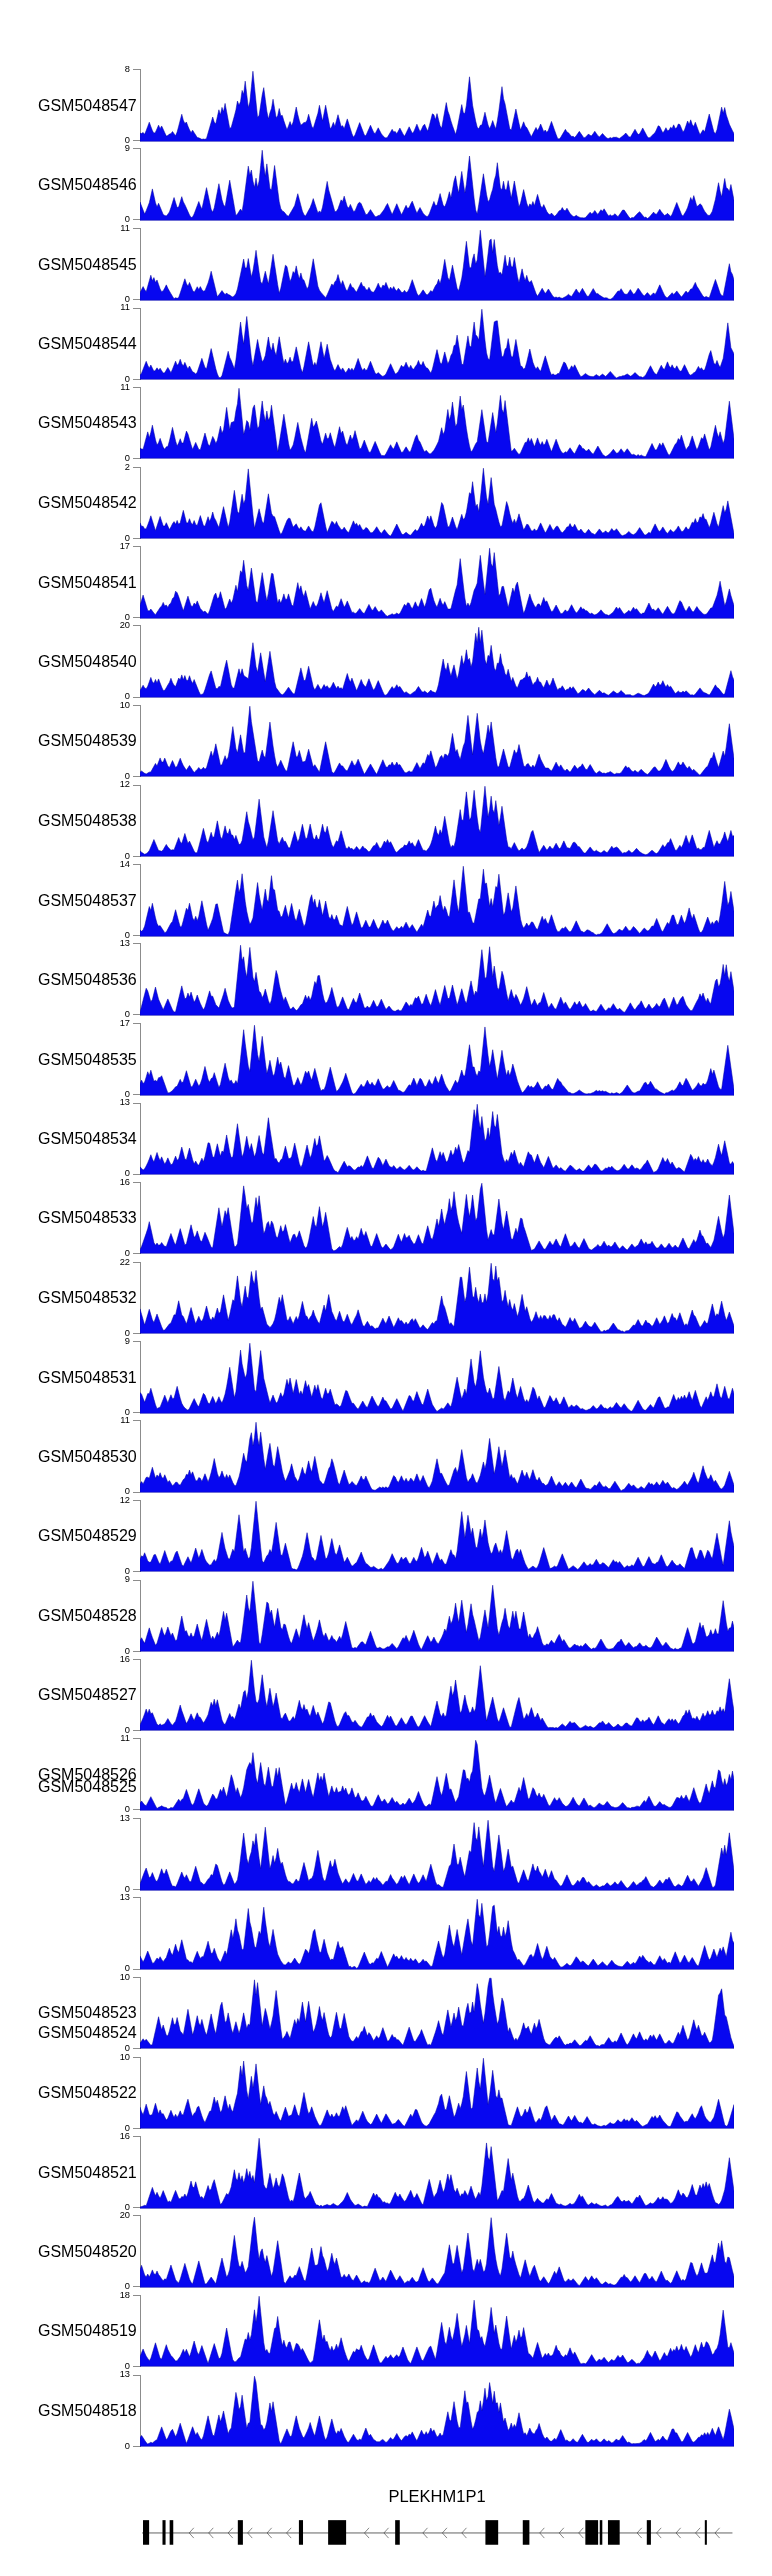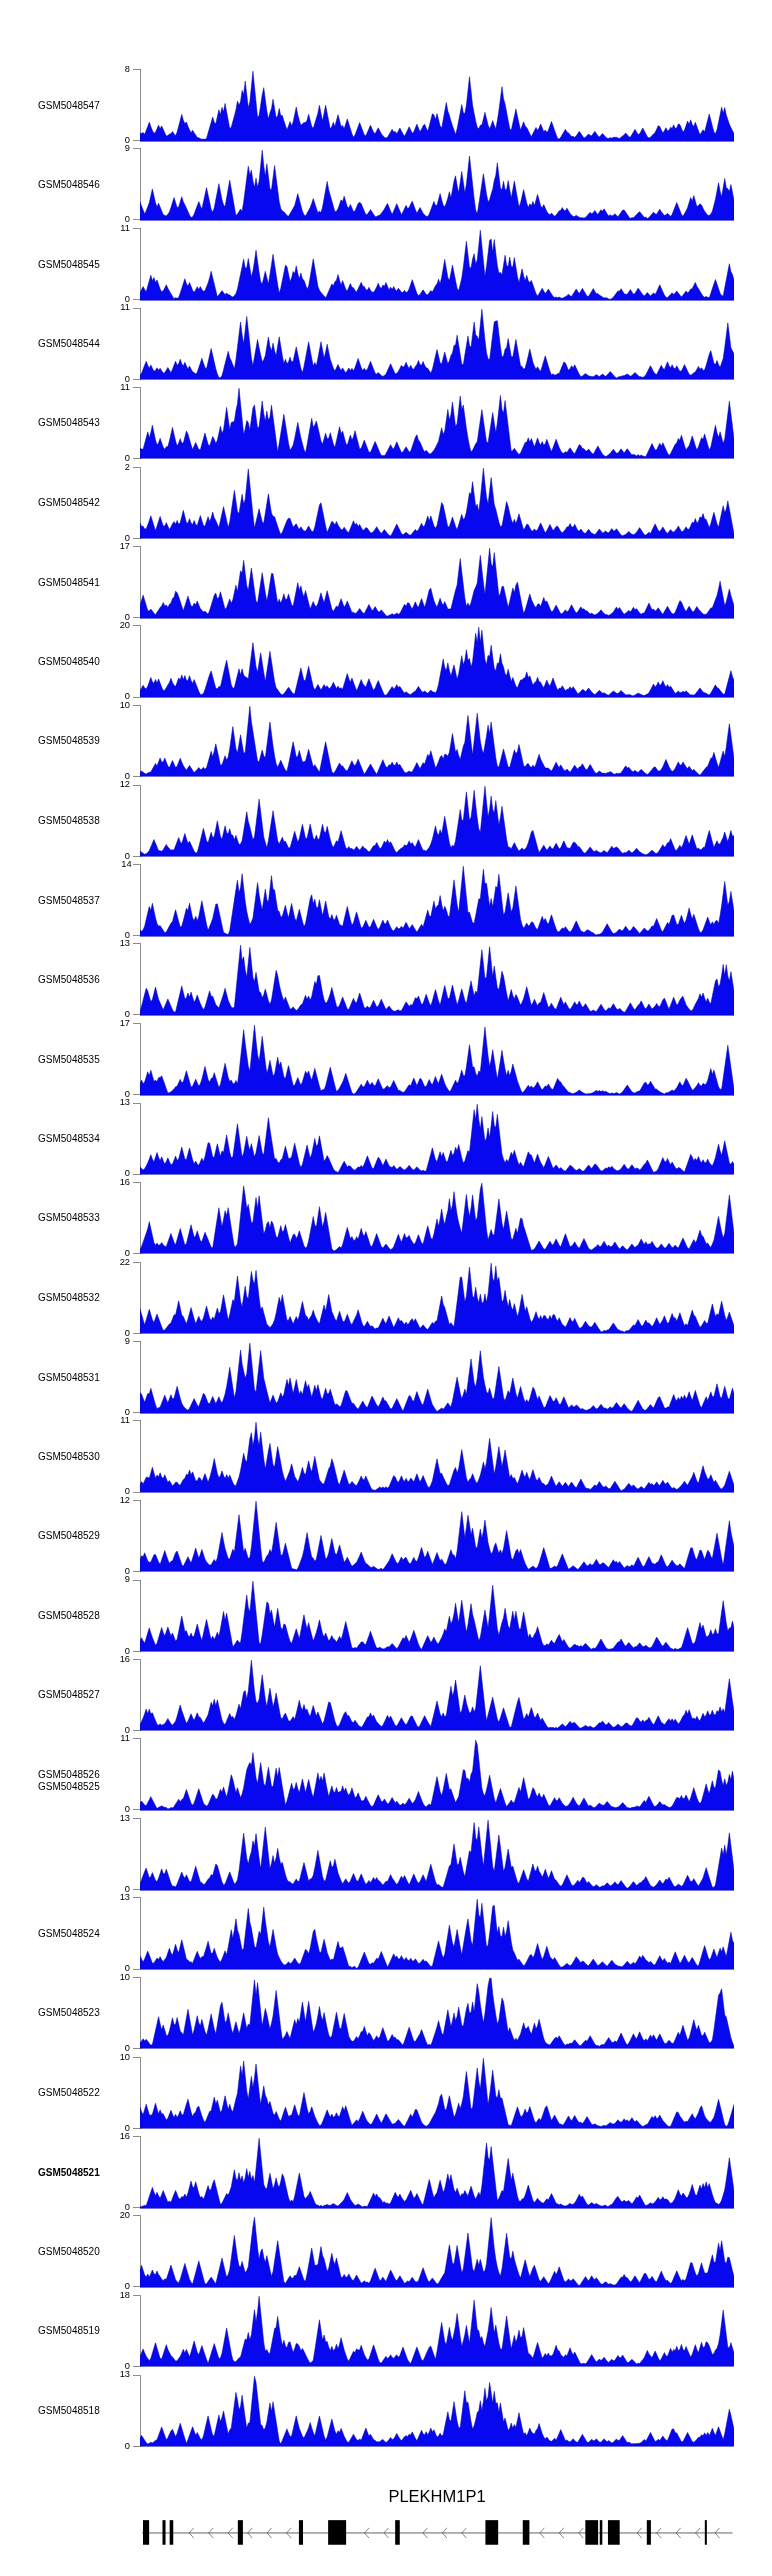--- a/index.html
+++ b/index.html
@@ -1,20 +1,20 @@
 <!DOCTYPE html>
 <html style="font-size:8.2px"><head>
 <meta charset="utf-8">
 <style>
   html,body{margin:0;padding:0;background:#ffffff;}
   #page{position:relative;width:773px;height:2782px;background:#ffffff;overflow:hidden;
         font-family:"Liberation Sans","DejaVu Sans",sans-serif;color:#000;}
   .abs{position:absolute;}
   .track-label{position:absolute;left:38px;width:98px;display:flex;align-items:center;
-               font-size:10px;color:#000;white-space:nowrap;}
+               font-size:16px;color:#000;white-space:nowrap;}
   .ylab{position:absolute;width:31px;text-align:right;font-size:9.3px;line-height:11.3px;height:11.3px;color:#000;}
   .tickline{position:absolute;background:#8c8c8c;}
   .sigsvg{position:absolute;}
   #gene-title{position:absolute;left:334px;width:206px;text-align:center;top:2487px;
               font-size:16.5px;color:#000;}
 </style>
 </head>
 <body>
 
 <div id="page">
@@ -103,21 +103,21 @@
       <div class="track-label" style="top: 785px; height: 71px;">GSM5048538</div>
       <div class="ylab" style="left: 99px; top: 779px;">12</div>
       <div class="ylab" style="left: 99px; top: 851px;">0</div>
       <div class="tickline" style="left: 133px; top: 785px; width: 7.2px; height: 0.8px; background: rgb(140, 140, 140);"></div>
       <div class="tickline" style="left: 133px; top: 856px; width: 7.2px; height: 0.8px; background: rgb(140, 140, 140);"></div>
       <div class="tickline" style="left: 140px; top: 785px; width: 0.8px; height: 72px; background: rgb(140, 140, 140);"></div>
       <svg class="sigsvg" width="594" height="72" style="left: 140px; top: 785px;" viewBox="0 0 1152 139">
         <path d="M0,138L0,127.6L3,129.9L6,132.2L9,134.0L12,132.8L15,130.8L18,126.9L21,119.7L24,112.5L27,105.4L30,112.5L33,119.7L36,126.9L39,127.4L42,128.4L45,125.1L48,120.0L51,114.9L54,120.0L57,122.9L60,126.2L63,125.2L66,125.6L69,117.6L72,109.5L75,101.5L78,109.5L81,113.2L84,103.4L87,93.7L90,103.4L93,113.2L96,108.5L99,115.0L102,121.5L105,128.0L108,131.6L111,130.6L114,119.6L117,107.7L120,95.7L123,83.8L126,95.7L129,107.7L132,111.9L135,101.7L138,91.4L141,101.7L144,99.5L147,84.4L150,69.2L153,84.4L156,99.5L159,105.0L162,92.0L165,79.0L168,92.0L171,94.5L174,84.6L177,96.3L180,97.2L183,106.1L186,97.4L189,106.3L192,115.3L195,114.2L198,107.5L201,89.6L204,70.5L207,51.5L210,70.5L213,80.7L216,93.3L219,105.9L222,100.3L225,75.9L228,51.5L231,27.1L234,51.5L237,75.9L240,100.3L243,111.0L246,121.6L249,107.9L252,88.4L255,69.0L258,49.5L261,69.0L264,88.4L267,107.9L270,113.9L273,107.1L276,101.0L279,109.1L282,108.7L285,115.1L288,121.6L291,121.5L294,110.8L297,100.1L300,89.5L303,100.1L306,110.8L309,103.2L312,89.5L315,75.9L318,89.5L321,103.2L324,103.0L327,89.3L330,75.5L333,89.3L336,103.0L339,105.6L342,96.5L345,105.6L348,103.2L351,89.5L354,75.8L357,89.5L360,92.6L363,79.8L366,92.6L369,105.4L372,115.5L375,121.0L378,114.4L381,107.7L384,110.3L387,99.4L390,88.5L393,99.4L396,110.3L399,121.2L402,123.2L405,119.1L408,123.2L411,122.5L414,125.9L417,123.1L420,118.9L423,122.6L426,126.0L429,122.3L432,117.9L435,122.3L438,123.4L441,126.6L444,129.8L447,126.6L450,122.1L453,117.7L456,116.9L459,111.0L462,116.9L465,122.9L468,121.4L471,114.9L474,108.3L477,112.7L480,105.5L483,112.7L486,109.5L489,115.7L492,122.0L495,128.3L498,130.4L501,127.4L504,124.5L507,122.1L510,120.7L513,115.8L516,117.7L519,114.7L522,108.1L525,114.7L528,111.4L531,117.2L534,119.8L537,112.7L540,105.6L543,112.7L546,119.8L549,126.2L552,126.3L555,128.2L558,124.4L561,120.5L564,114.2L567,104.8L570,92.2L573,79.3L576,92.2L579,97.7L582,86.4L585,94.6L588,77.5L591,60.4L594,77.5L597,94.6L600,111.6L603,121.3L606,116.5L609,118.8L612,107.2L615,87.3L618,67.4L621,47.4L624,67.4L627,68.0L630,40.5L633,13.0L636,40.5L639,68.0L642,62.3L645,38.2L648,10.0L651,38.2L654,63.6L657,84.6L660,91.8L663,61.9L666,32.0L669,2.1L672,32.0L675,61.9L678,47.0L681,21.3L684,47.0L687,53.8L690,30.0L693,53.8L696,77.5L699,62.3L702,40.9L705,62.3L708,83.6L711,105.0L714,120.1L717,120.2L720,123.1L723,117.3L726,111.4L729,117.3L732,123.1L735,127.6L738,124.7L741,121.8L744,125.3L747,123.7L750,119.6L753,111.6L756,101.3L759,90.9L762,87.7L765,98.8L768,109.8L771,120.9L774,130.7L777,126.0L780,121.3L783,116.6L786,121.3L789,126.0L792,122.5L795,118.2L798,122.5L801,123.8L804,118.2L807,112.6L810,118.2L813,123.4L816,121.2L819,114.6L822,108.0L825,114.6L828,121.2L831,121.7L834,123.0L837,117.1L840,111.2L843,110.8L846,113.7L849,119.1L852,119.4L855,123.5L858,127.6L861,131.7L864,131.8L867,127.8L870,123.8L873,119.8L876,123.8L879,127.8L882,128.7L885,126.1L888,128.7L891,130.3L894,131.6L897,129.1L900,126.6L903,129.1L906,131.3L909,127.0L912,122.7L915,118.3L918,122.7L921,121.6L924,119.8L927,121.9L930,125.5L933,129.0L936,132.3L939,130.7L942,131.0L945,128.9L948,126.3L951,128.9L954,131.5L957,129.3L960,125.9L963,122.5L966,125.9L969,129.2L972,131.1L975,133.1L978,134.1L981,135.0L984,133.8L987,131.4L990,128.7L993,126.1L996,128.7L999,131.4L1002,132.6L1005,130.3L1008,125.4L1011,120.4L1014,115.4L1017,120.4L1020,117.6L1023,111.8L1026,111.2L1029,103.6L1032,111.2L1035,118.7L1038,126.3L1041,126.0L1044,121.3L1047,116.6L1050,121.3L1053,115.2L1056,106.3L1059,97.4L1062,106.3L1065,114.7L1068,105.6L1071,96.4L1074,105.6L1077,114.7L1080,123.9L1083,121.7L1086,125.3L1089,124.6L1092,120.8L1095,120.9L1098,109.9L1101,98.8L1104,87.8L1107,98.8L1110,109.9L1113,120.9L1116,114.3L1119,107.7L1122,114.3L1125,114.1L1128,107.4L1131,101.1L1134,90.7L1137,101.1L1140,109.9L1143,98.9L1146,87.9L1149,98.9L1152,97.9L1152,138Z" fill="#0707f0" stroke="#0000a0" stroke-width="1"></path>
       </svg>
       <div class="track-label" style="top: 865px; height: 71px;">GSM5048537</div>
-      <div class="ylab" style="left: 111px; top: 859px; text-align: center;">14</div>
+      <div class="ylab" style="left: 99px; top: 859px;">14</div>
       <div class="ylab" style="left: 99px; top: 930px;">0</div>
       <div class="tickline" style="left: 133px; top: 864px; width: 7.2px; height: 0.8px; background: rgb(140, 140, 140);"></div>
       <div class="tickline" style="left: 133px; top: 935px; width: 7.2px; height: 0.8px; background: rgb(140, 140, 140);"></div>
       <div class="tickline" style="left: 140px; top: 864px; width: 0.8px; height: 72px; background: rgb(140, 140, 140);"></div>
       <svg class="sigsvg" width="594" height="72" style="left: 140px; top: 865px;" viewBox="0 0 1152 139">
         <path d="M0,138L0,125.7L3,128.4L6,125.3L9,118.3L12,105.6L15,92.9L18,80.2L21,88.0L24,73.9L27,88.0L30,102.1L33,113.1L36,118.6L39,117.2L42,121.8L45,126.4L48,130.9L51,129.4L54,123.8L57,118.2L60,112.6L63,109.1L66,97.8L69,86.4L72,97.8L75,109.1L78,119.8L81,118.3L84,107.5L87,95.5L90,83.5L93,88.0L96,73.8L99,88.0L102,102.1L105,107.7L108,99.1L111,107.7L114,99.4L117,84.2L120,69.1L123,84.2L126,99.4L129,114.6L132,126.4L135,119.0L138,111.5L141,103.2L144,89.6L147,75.9L150,75.0L153,88.9L156,102.7L159,116.6L162,130.3L165,132.0L168,133.7L171,134.6L174,127.1L177,107.2L180,87.3L183,67.3L186,47.4L189,29.1L192,53.1L195,43.4L198,16.7L201,43.4L204,70.1L207,89.3L210,103.1L213,114.6L216,110.1L219,102.6L222,79.6L225,56.7L228,33.8L231,56.7L234,73.4L237,86.8L240,66.6L243,46.5L246,66.6L249,72.1L252,46.2L255,20.4L258,46.2L261,48.1L264,67.9L267,87.6L270,89.7L273,100.3L276,99.3L279,88.4L282,77.9L285,91.1L288,102.4L291,88.3L294,74.3L297,88.3L300,102.4L303,108.6L306,97.1L309,85.5L312,97.1L315,108.6L318,119.4L321,113.3L324,97.3L327,81.3L330,65.3L333,57.3L336,75.1L339,65.9L342,81.8L345,82.7L348,67.0L351,82.7L354,98.3L357,84.6L360,69.5L363,84.6L366,99.6L369,105.1L372,95.8L375,105.1L378,106.0L381,96.9L384,106.0L387,115.0L390,116.7L393,118.3L396,105.6L399,92.8L402,80.1L405,92.8L408,105.6L411,117.2L414,111.5L417,101.1L420,90.6L423,101.1L426,111.5L429,121.9L432,120.5L435,113.7L438,106.8L441,113.7L444,120.5L447,119.6L450,112.3L453,105.1L456,112.3L459,119.6L462,124.9L465,120.4L468,113.4L471,106.5L474,113.4L477,113.4L480,106.4L483,113.4L486,120.3L489,125.8L492,127.5L495,123.3L498,119.2L501,123.3L504,122.7L507,118.4L510,122.6L513,116.5L516,110.5L519,116.5L522,122.6L525,119.7L528,115.3L531,120.3L534,125.3L537,130.1L540,125.0L543,119.9L546,114.7L549,119.9L552,109.4L555,98.2L558,87.0L561,98.2L564,99.7L567,84.7L570,69.7L573,84.7L576,79.7L579,76.3L582,59.0L585,75.3L588,89.1L591,79.5L594,86.4L597,97.8L600,100.6L603,76.7L606,52.6L609,28.5L612,52.6L615,76.7L618,91.8L621,61.9L624,32.0L627,2.1L630,32.0L633,61.9L636,91.8L639,91.1L642,101.4L645,111.7L648,112.5L651,97.5L654,81.6L657,65.7L660,65.1L663,36.5L666,7.8L669,36.5L672,34.8L675,57.5L678,80.2L681,64.8L684,80.9L687,62.5L690,41.2L693,44.0L696,17.5L699,44.0L702,70.5L705,97.0L708,90.8L711,72.2L714,53.7L717,72.2L720,90.8L723,83.3L726,61.8L729,40.3L732,61.8L735,83.3L738,104.8L741,116.0L744,122.2L747,117.8L750,112.2L753,117.8L756,116.2L759,110.1L762,110.7L765,116.7L768,122.7L771,124.8L774,116.3L777,107.7L780,99.2L783,107.7L786,103.3L789,110.9L792,114.6L795,105.4L798,96.2L801,105.4L804,114.6L807,123.8L810,129.0L813,128.9L816,125.3L819,121.7L822,123.3L825,119.2L828,123.3L831,127.5L834,129.8L837,126.6L840,121.1L843,114.5L846,107.9L849,114.5L852,121.1L855,127.8L858,128.7L861,130.8L864,128.2L867,125.4L870,126.1L873,127.8L876,130.0L879,131.2L882,133.9L885,135.3L888,133.9L891,134.1L894,132.6L897,129.7L900,124.3L903,119.0L906,113.6L909,119.0L912,124.3L915,129.7L918,132.6L921,132.0L924,130.1L927,126.9L930,123.8L933,126.9L936,127.0L939,122.7L942,118.4L945,122.7L948,127.0L951,127.3L954,123.1L957,118.9L960,121.8L963,125.4L966,128.9L969,132.5L972,129.0L975,125.4L978,121.9L981,124.6L984,127.6L987,126.8L990,122.5L993,118.1L996,118.6L999,111.0L1002,103.4L1005,111.0L1008,118.6L1011,126.2L1014,128.9L1017,123.0L1020,117.0L1023,111.1L1026,115.1L1029,106.2L1032,97.2L1035,96.8L1038,105.9L1041,114.9L1044,115.1L1047,106.0L1050,97.0L1053,106.0L1056,113.2L1059,106.2L1062,95.0L1065,82.9L1068,95.0L1071,104.5L1074,95.1L1077,104.5L1080,114.0L1083,123.4L1086,130.6L1089,130.3L1092,125.3L1095,117.1L1098,108.9L1101,100.6L1104,108.9L1107,116.0L1110,109.8L1113,115.0L1116,108.6L1119,107.0L1122,113.6L1125,97.8L1128,78.3L1131,54.9L1134,31.5L1137,54.9L1140,78.3L1143,70.2L1146,51.0L1149,70.2L1152,89.3L1152,138Z" fill="#0707f0" stroke="#0000a0" stroke-width="1"></path>
       </svg>
       <div class="track-label" style="top: 944px; height: 71px;">GSM5048536</div>
       <div class="ylab" style="left: 99px; top: 938px;">13</div>
       <div class="ylab" style="left: 99px; top: 1009px;">0</div>
@@ -219,21 +219,21 @@
       </svg>
       <div class="track-label" style="top: 1751px; height: 71px;">GSM5048525</div>
       <div class="ylab" style="left: 99px; top: 1813px;">13</div>
       <div class="ylab" style="left: 99px; top: 1884px;">0</div>
       <div class="tickline" style="left: 133px; top: 1818px; width: 7.2px; height: 0.8px; background: rgb(140, 140, 140);"></div>
       <div class="tickline" style="left: 133px; top: 1889px; width: 7.2px; height: 0.8px; background: rgb(140, 140, 140);"></div>
       <div class="tickline" style="left: 140px; top: 1818px; width: 0.8px; height: 72px; background: rgb(140, 140, 140);"></div>
       <svg class="sigsvg" width="594" height="72" style="left: 140px; top: 1819px;" viewBox="0 0 1152 139">
         <path d="M0,138L0,125.5L3,117.5L6,109.4L9,101.4L12,94.8L15,104.3L18,113.8L21,111.2L24,103.6L27,111.2L30,118.7L33,121.1L36,114.6L39,105.4L42,96.2L45,105.4L48,105.9L51,96.9L54,105.9L57,115.0L60,124.0L63,130.3L66,129.8L69,131.6L72,125.9L75,118.1L78,110.2L81,102.4L84,110.2L87,114.4L90,107.8L93,114.4L96,121.1L99,121.5L102,111.9L105,101.6L108,91.4L111,101.6L114,111.9L117,121.7L120,123.3L123,126.5L126,125.9L129,121.1L132,116.3L135,114.2L138,107.5L141,109.4L144,98.2L147,87.0L150,89.8L153,100.4L156,111.0L159,121.6L162,127.6L165,125.8L168,118.0L171,110.1L174,102.2L177,110.1L180,118.0L183,125.8L186,123.4L189,117.3L192,100.3L195,75.9L198,51.5L201,27.1L204,51.5L207,75.9L210,87.0L213,72.6L216,63.2L219,42.1L222,52.2L225,28.0L228,52.2L231,76.4L234,96.3L237,69.4L240,42.4L243,15.5L246,42.4L249,69.4L252,96.3L255,85.4L258,70.6L261,85.4L264,74.6L267,56.7L270,74.6L273,87.3L276,83.5L279,95.5L282,107.5L285,116.7L288,121.4L291,121.2L294,124.9L297,125.7L300,120.9L303,116.0L306,120.9L309,119.7L312,107.8L315,95.9L318,84.1L321,95.9L324,107.8L327,119.7L330,116.0L333,115.1L336,108.6L339,94.7L342,77.7L345,60.6L348,77.7L351,94.7L354,111.7L357,119.7L360,118.5L363,105.9L366,93.2L369,80.6L372,93.2L375,90.9L378,77.7L381,90.9L384,104.2L387,112.1L390,119.4L393,125.5L396,120.6L399,115.7L402,120.6L405,124.1L408,119.7L411,112.5L414,105.3L417,112.5L420,119.4L423,120.2L426,113.2L429,106.2L432,113.2L435,120.2L438,126.6L441,123.1L444,118.9L447,123.1L450,118.5L453,113.1L456,118.5L459,113.3L462,118.7L465,120.2L468,124.1L471,128.0L474,124.3L477,120.5L480,120.9L483,114.2L486,107.4L489,114.2L492,118.2L495,122.6L498,126.9L501,122.6L504,116.6L507,110.5L510,115.5L513,109.2L516,115.5L519,121.9L522,127.2L525,120.2L528,113.2L531,106.2L534,113.2L537,119.8L540,124.5L543,121.1L546,114.4L549,107.8L552,114.4L555,120.8L558,109.7L561,98.6L564,87.4L567,98.6L570,109.7L573,120.8L576,127.8L579,126.9L582,129.3L585,131.8L588,131.9L591,121.9L594,111.5L597,101.0L600,90.6L603,87.7L606,68.0L609,48.2L612,68.0L615,87.7L618,87.9L621,73.8L624,87.9L627,102.1L630,111.9L633,94.9L636,78.0L639,61.1L642,64.5L645,35.6L648,6.7L651,35.6L654,42.1L657,15.0L660,42.1L663,69.1L666,91.8L669,61.9L672,32.0L675,2.1L678,32.0L681,61.9L684,91.8L687,101.5L690,77.8L693,54.2L696,30.6L699,54.2L702,77.8L705,101.5L708,93.2L711,75.6L714,58.1L717,75.6L720,93.2L723,91.1L726,101.4L729,111.8L732,122.1L735,124.5L738,115.7L741,106.9L744,98.2L747,106.9L750,115.7L753,120.6L756,109.3L759,98.1L762,86.8L765,98.1L768,101.2L771,90.9L774,101.2L777,105.5L780,112.7L783,106.1L786,97.1L789,106.1L792,115.1L795,108.3L798,99.9L801,108.3L804,116.7L807,118.6L810,122.9L813,127.0L816,130.1L819,127.8L822,121.1L825,114.5L828,107.9L831,114.5L834,121.1L837,127.8L840,129.0L843,126.5L846,122.7L849,118.4L852,122.7L855,118.7L858,113.3L861,113.3L864,118.8L867,124.2L870,121.0L873,124.7L876,128.4L879,131.1L882,129.5L885,127.1L888,129.5L891,131.9L894,131.2L897,129.3L900,129.7L903,126.4L906,123.2L909,126.4L912,129.7L915,127.7L918,125.1L921,121.5L924,125.1L927,127.4L930,123.2L933,119.0L936,123.2L939,127.4L942,131.4L945,134.0L948,132.2L951,128.5L954,124.7L957,121.0L960,124.7L963,128.5L966,126.5L969,123.3L972,123.0L975,118.8L978,117.2L981,111.4L984,117.2L987,123.1L990,128.5L993,130.6L996,132.1L999,129.8L1002,126.5L1005,122.3L1008,117.9L1011,122.3L1014,125.7L1017,120.9L1020,116.1L1023,118.1L1026,112.5L1029,118.1L1032,123.7L1035,129.3L1038,131.3L1041,128.7L1044,126.0L1047,127.9L1050,130.1L1053,128.1L1056,121.7L1059,115.2L1062,108.8L1065,115.2L1068,121.6L1071,120.4L1074,115.4L1077,120.4L1080,125.3L1083,129.9L1086,124.7L1089,119.5L1092,113.4L1095,103.7L1098,94.0L1101,103.7L1104,113.4L1107,123.0L1110,132.1L1113,131.9L1116,127.8L1119,110.1L1122,92.0L1125,74.0L1128,55.9L1131,69.7L1134,50.5L1137,69.7L1140,51.0L1143,26.5L1146,51.0L1149,75.5L1152,100.1L1152,138Z" fill="#0707f0" stroke="#0000a0" stroke-width="1"></path>
       </svg>
-      <div class="track-label" style="top: 1898px; height: 71px;">GSM5048524</div>
+      <div class="track-label" style="top: 1997px; height: 71px;">GSM5048524</div>
       <div class="ylab" style="left: 99px; top: 1892px;">13</div>
       <div class="ylab" style="left: 99px; top: 1963px;">0</div>
       <div class="tickline" style="left: 133px; top: 1897px; width: 7.2px; height: 0.8px; background: rgb(140, 140, 140);"></div>
       <div class="tickline" style="left: 133px; top: 1969px; width: 7.2px; height: 0.8px; background: rgb(140, 140, 140);"></div>
       <div class="tickline" style="left: 140px; top: 1897px; width: 0.8px; height: 72px; background: rgb(140, 140, 140);"></div>
       <svg class="sigsvg" width="594" height="72" style="left: 140px; top: 1898px;" viewBox="0 0 1152 139">
         <path d="M0,138L0,112.4L3,118.0L6,123.7L9,118.2L12,110.4L15,102.6L18,110.4L21,118.2L24,126.0L27,125.5L30,120.8L33,116.0L36,118.9L39,113.5L42,118.9L45,123.1L48,118.9L51,115.1L54,106.1L57,97.1L60,106.1L63,110.8L66,100.1L69,89.4L72,100.1L75,105.9L78,93.3L81,80.7L84,93.3L87,105.9L90,118.5L93,119.9L96,123.9L99,123.4L102,126.1L105,118.5L108,110.8L111,103.1L114,110.8L117,116.8L120,113.4L123,113.7L126,104.1L129,94.5L132,83.5L135,95.5L138,107.5L141,106.2L144,97.2L147,106.2L150,115.2L153,120.3L156,124.2L159,117.9L162,110.1L165,102.2L168,110.1L171,95.0L174,78.2L177,61.3L180,78.2L183,61.6L186,40.1L189,61.6L192,70.7L195,85.5L198,100.3L201,97.9L204,72.0L207,46.0L210,20.1L213,46.0L216,57.9L219,75.5L222,93.1L225,96.8L228,80.6L231,64.4L234,70.5L237,44.0L240,17.5L243,43.5L246,64.3L249,85.1L252,94.7L255,77.6L258,60.6L261,77.6L264,94.7L267,108.6L270,115.1L273,121.6L276,125.5L279,129.0L282,129.8L285,126.6L288,123.4L291,126.6L294,125.8L297,121.0L300,116.2L303,121.0L306,125.8L309,128.2L312,124.4L315,116.1L318,107.5L321,98.9L324,102.1L327,107.8L330,97.0L333,80.9L336,64.8L339,60.4L342,77.5L345,90.9L348,104.2L351,105.4L354,92.5L357,79.7L360,92.5L363,105.4L366,113.2L369,120.2L372,118.2L375,119.6L378,107.8L381,95.9L384,84.0L387,95.9L390,96.9L393,93.8L396,103.5L399,113.2L402,123.0L405,132.7L408,131.9L411,135.0L414,132.8L417,132.7L420,136.2L423,134.0L426,126.7L429,119.3L432,112.0L435,104.6L438,112.0L441,119.3L444,126.7L447,128.1L450,125.3L453,126.0L456,121.3L459,116.5L462,118.7L465,111.1L468,103.5L471,111.1L474,118.7L477,126.3L480,133.9L483,127.8L486,121.2L489,114.6L492,108.0L495,114.6L498,112.4L501,118.1L504,117.3L507,111.4L510,117.3L513,120.0L516,114.9L519,120.0L522,121.2L525,116.4L528,121.2L531,122.1L534,117.6L537,122.1L540,126.6L543,125.9L546,122.5L549,118.4L552,122.7L555,121.9L558,125.4L561,129.0L564,132.5L567,131.4L570,119.3L573,107.2L576,95.1L579,83.0L582,95.1L585,107.2L588,116.2L591,108.9L594,90.0L597,71.1L600,52.3L603,71.1L606,87.0L609,94.7L612,77.7L615,60.7L618,77.7L621,94.7L624,110.1L627,92.0L630,74.0L633,55.9L636,40.2L639,61.7L642,83.2L645,91.8L648,61.9L651,32.0L654,2.1L657,32.0L660,38.2L663,10.0L666,38.2L669,66.3L672,94.5L675,90.8L678,69.7L681,42.9L684,16.1L687,13.6L690,40.9L693,68.3L696,54.9L699,73.2L702,74.3L705,56.3L708,74.3L711,64.4L714,43.7L717,64.4L720,85.2L723,100.7L726,106.2L729,113.2L732,120.2L735,118.4L738,122.7L741,127.0L744,131.0L747,128.8L750,122.8L753,116.8L756,110.8L759,109.3L762,115.7L765,110.0L768,99.0L771,88.0L774,99.0L777,110.0L780,119.1L783,112.9L786,103.2L789,93.4L792,103.2L795,113.0L798,117.2L801,120.0L804,115.0L807,120.0L810,125.1L813,130.2L816,133.8L819,133.4L822,131.5L825,129.0L828,126.4L831,129.0L834,131.3L837,128.6L840,124.3L843,119.0L846,113.6L849,117.0L852,121.6L855,125.4L858,121.8L861,123.3L864,126.5L867,129.8L870,131.3L873,126.9L876,122.5L879,118.2L882,122.5L885,126.9L888,131.3L891,128.8L894,126.1L897,123.2L900,126.5L903,129.7L906,132.0L909,128.1L912,124.2L915,120.3L918,124.2L921,128.1L924,129.7L927,131.5L930,132.1L933,132.9L936,132.6L939,129.2L942,125.7L945,122.3L948,125.7L951,129.2L954,127.2L957,124.2L960,127.2L963,123.5L966,117.8L969,112.1L972,116.9L975,110.9L978,114.9L981,120.0L984,121.8L987,125.4L990,122.4L993,125.8L996,129.3L999,129.1L1002,123.3L1005,117.5L1008,111.7L1011,117.5L1014,121.7L1017,117.1L1020,121.7L1023,126.3L1026,123.9L1029,126.5L1032,119.0L1035,111.5L1038,104.0L1041,111.5L1044,119.0L1047,126.5L1050,122.6L1053,116.6L1056,110.6L1059,116.6L1062,122.6L1065,125.1L1068,120.1L1071,115.0L1074,120.1L1077,125.1L1080,130.2L1083,131.8L1086,122.3L1089,112.2L1092,102.0L1095,91.9L1098,102.0L1101,112.2L1104,119.9L1107,116.0L1110,107.4L1113,98.7L1116,107.4L1119,115.0L1122,105.9L1125,96.9L1128,104.0L1131,94.4L1134,104.0L1137,113.5L1140,97.7L1143,81.8L1146,66.0L1149,81.8L1152,87.5L1152,138Z" fill="#0707f0" stroke="#0000a0" stroke-width="1"></path>
       </svg>
       <div class="track-label" style="top: 1977px; height: 71px;">GSM5048523</div>
       <div class="ylab" style="left: 99px; top: 1972px;">10</div>
@@ -246,21 +246,21 @@
       </svg>
       <div class="track-label" style="top: 2057px; height: 71px;">GSM5048522</div>
       <div class="ylab" style="left: 99px; top: 2052px;">10</div>
       <div class="ylab" style="left: 99px; top: 2123px;">0</div>
       <div class="tickline" style="left: 133px; top: 2057px; width: 7.2px; height: 0.8px; background: rgb(140, 140, 140);"></div>
       <div class="tickline" style="left: 133px; top: 2128px; width: 7.2px; height: 0.8px; background: rgb(140, 140, 140);"></div>
       <div class="tickline" style="left: 140px; top: 2057px; width: 0.8px; height: 72px; background: rgb(140, 140, 140);"></div>
       <svg class="sigsvg" width="594" height="72" style="left: 140px; top: 2057px;" viewBox="0 0 1152 139">
         <path d="M0,138L0,97.1L3,106.1L6,111.7L9,101.4L12,91.1L15,101.4L18,111.7L21,112.8L24,110.8L27,100.2L30,89.5L33,100.2L36,110.1L39,102.2L42,110.1L45,109.6L48,115.9L51,122.1L54,118.4L57,110.8L60,103.1L63,110.8L66,116.8L69,110.8L72,116.8L75,111.5L78,104.0L81,111.5L84,111.5L87,101.1L90,90.8L93,81.4L96,93.9L99,106.3L102,115.2L105,108.8L108,106.3L111,97.3L114,95.0L117,104.5L120,113.9L123,121.9L126,126.5L129,119.7L132,112.5L135,105.3L138,104.1L141,90.7L144,77.4L147,90.7L150,83.4L153,95.4L156,107.4L159,102.7L162,88.9L165,75.0L168,88.9L171,101.6L174,91.3L177,101.6L180,106.2L183,93.8L186,81.3L189,70.2L192,43.6L195,17.0L198,36.2L201,7.5L204,36.2L207,64.9L210,81.1L213,59.4L216,37.2L219,59.4L222,40.6L225,13.1L228,40.6L231,68.1L234,91.9L237,73.8L240,55.7L243,73.8L246,80.3L249,93.0L252,85.8L255,97.3L258,108.8L261,112.5L264,105.3L267,112.5L270,119.7L273,124.0L276,115.0L279,105.9L282,96.9L285,105.9L288,115.0L291,113.2L294,112.4L297,102.4L300,92.3L303,102.4L306,112.4L309,114.4L312,99.2L315,83.9L318,68.6L321,83.9L324,99.2L327,110.1L330,105.5L333,96.3L336,105.5L339,114.7L342,121.3L345,127.9L348,132.4L351,132.1L354,125.8L357,117.9L360,110.1L363,102.2L366,110.1L369,116.4L372,110.3L375,116.4L378,114.5L381,107.8L384,114.5L387,114.6L390,105.4L393,96.2L396,103.9L399,94.2L402,103.9L405,113.5L408,123.1L411,132.4L414,128.7L417,125.1L420,121.5L423,125.1L426,119.4L429,112.1L432,104.8L435,112.1L438,119.4L441,125.0L444,127.9L447,130.7L450,128.6L453,122.5L456,116.5L459,110.4L462,116.5L465,122.5L468,128.4L471,122.3L474,116.1L477,109.9L480,114.6L483,119.7L486,124.9L489,130.0L492,129.2L495,128.3L498,124.5L501,120.7L504,124.5L507,128.3L510,132.1L513,134.2L516,128.6L519,122.6L522,116.5L525,110.5L528,116.5L531,109.4L534,101.4L537,102.2L540,110.1L543,117.9L546,125.8L549,130.0L552,132.3L555,133.9L558,132.0L561,129.2L564,123.5L567,117.8L570,112.1L573,107.1L576,98.4L579,89.9L582,76.3L585,71.7L588,86.3L591,100.9L594,102.6L597,88.7L600,74.8L603,88.7L606,102.6L609,116.5L612,110.7L615,100.0L618,89.3L621,100.0L624,90.2L627,76.3L630,52.1L633,27.8L636,52.1L639,76.3L642,100.5L645,98.2L648,72.5L651,46.7L654,21.0L657,46.7L660,61.9L663,32.0L666,2.1L669,32.0L672,61.9L675,91.8L678,75.0L681,50.2L684,25.5L687,50.2L690,75.0L693,79.8L696,63.4L699,79.8L702,79.4L705,92.3L708,105.2L711,118.1L714,131.0L717,132.2L720,132.4L723,123.8L726,114.7L729,105.5L732,96.3L735,105.5L738,114.7L741,114.9L744,108.9L747,100.7L750,108.9L753,105.1L756,95.9L759,105.1L762,114.4L765,123.7L768,127.1L771,122.8L774,118.5L777,122.8L780,115.4L783,106.5L786,97.6L789,94.3L792,103.9L795,113.5L798,123.1L801,117.8L804,112.1L807,117.8L810,123.5L813,129.2L816,129.8L819,131.6L822,129.9L825,124.6L828,119.4L831,114.1L834,119.4L837,123.9L840,118.4L843,112.9L846,118.4L849,123.9L852,126.7L855,126.2L858,128.8L861,125.3L864,120.2L867,115.2L870,120.2L873,125.3L876,130.3L879,131.2L882,129.3L885,131.2L888,133.1L891,133.6L894,134.6L897,133.3L900,132.0L903,133.3L906,131.6L909,129.1L912,126.6L915,129.1L918,129.8L921,128.6L924,124.9L927,121.3L930,124.9L933,126.3L936,123.6L939,119.5L942,123.6L945,121.5L948,125.2L951,121.8L954,117.4L957,121.9L960,125.9L963,122.5L966,125.9L969,129.3L972,132.7L975,134.3L978,132.8L981,131.3L984,130.2L987,125.1L990,120.0L993,114.9L996,118.7L999,113.4L1002,118.8L1005,117.9L1008,112.2L1011,117.9L1014,122.9L1017,126.2L1020,129.5L1023,132.9L1026,134.6L1029,134.2L1032,127.1L1035,120.1L1038,113.1L1041,106.1L1044,107.6L1047,114.3L1050,118.1L1053,122.5L1056,126.0L1059,124.3L1062,124.9L1065,119.8L1068,114.6L1071,109.7L1074,115.9L1077,119.4L1080,114.1L1083,107.6L1086,99.1L1089,94.2L1092,103.8L1095,113.5L1098,119.1L1101,122.3L1104,125.7L1107,126.1L1110,121.4L1113,116.7L1116,106.5L1119,94.2L1122,81.8L1125,94.2L1128,106.5L1131,118.9L1134,131.3L1137,134.1L1140,131.8L1143,122.4L1146,112.2L1149,102.1L1152,92.0L1152,138Z" fill="#0707f0" stroke="#0000a0" stroke-width="1"></path>
       </svg>
-      <div class="track-label" style="top: 2137px; height: 71px; font-weight: bold;">GSM5048521</div>
+      <div class="track-label" style="top: 2137px; height: 71px;">GSM5048521</div>
       <div class="ylab" style="left: 99px; top: 2131px;">16</div>
       <div class="ylab" style="left: 99px; top: 2202px;">0</div>
       <div class="tickline" style="left: 133px; top: 2136px; width: 7.2px; height: 0.8px; background: rgb(140, 140, 140);"></div>
       <div class="tickline" style="left: 133px; top: 2207px; width: 7.2px; height: 0.8px; background: rgb(140, 140, 140);"></div>
       <div class="tickline" style="left: 140px; top: 2136px; width: 0.8px; height: 72px; background: rgb(140, 140, 140);"></div>
       <svg class="sigsvg" width="594" height="72" style="left: 140px; top: 2137px;" viewBox="0 0 1152 139">
         <path d="M0,138L0,135.4L3,134.5L6,133.6L9,132.1L12,133.1L15,124.2L18,115.3L21,106.3L24,97.4L27,106.3L30,113.7L33,106.9L36,113.7L39,118.7L42,111.2L45,103.6L48,111.2L51,118.7L54,126.3L57,124.0L60,126.2L63,118.5L66,110.8L69,103.2L72,110.8L75,118.5L78,120.1L81,115.1L84,116.3L87,110.2L90,116.3L93,108.4L96,96.8L99,85.2L102,96.8L105,97.8L108,86.5L111,97.8L114,109.1L117,117.1L120,115.2L123,120.2L126,113.3L129,103.5L132,93.8L135,103.5L138,100.4L141,89.8L144,82.4L147,94.6L150,106.9L153,119.1L156,130.8L159,127.9L162,121.9L165,115.6L168,109.3L171,112.4L174,105.2L177,96.1L180,79.7L183,63.2L186,79.7L189,84.2L192,69.0L195,84.2L198,74.9L201,88.7L204,78.0L207,61.1L210,78.0L213,66.4L216,82.1L219,74.3L222,88.3L225,61.9L228,32.0L231,2.1L234,32.0L237,61.9L240,91.8L243,98.8L246,100.0L249,85.1L252,70.2L255,85.1L258,100.0L261,92.0L264,79.0L267,92.0L270,97.2L273,85.8L276,71.1L279,77.6L282,90.9L285,104.2L288,117.5L291,125.4L294,121.8L297,125.4L300,114.7L303,99.6L306,84.6L309,69.5L312,84.6L315,99.6L318,114.7L321,120.0L324,114.9L327,112.4L330,105.2L333,112.4L336,119.6L339,126.8L342,131.4L345,131.8L348,133.9L351,131.9L354,134.3L357,132.6L360,131.8L363,130.4L366,132.0L369,132.7L372,130.6L375,128.5L378,130.6L381,132.7L384,133.4L387,130.5L390,127.5L393,124.6L396,120.5L399,114.1L402,107.3L405,114.1L408,120.8L411,125.4L414,129.0L417,132.5L420,131.5L423,129.7L426,131.5L429,133.4L432,135.2L435,133.7L438,134.2L441,134.4L444,127.9L447,121.4L450,114.9L453,108.4L456,114.9L459,110.2L462,116.3L465,117.4L468,121.9L471,126.5L474,125.2L477,128.0L480,127.6L483,129.9L486,127.4L489,120.6L492,113.8L495,107.0L498,113.8L501,116.4L504,110.3L507,116.4L510,120.9L513,124.6L516,122.0L519,115.8L522,109.5L525,103.1L528,110.8L531,118.5L534,115.6L537,109.3L540,115.6L543,121.9L546,128.2L549,131.3L552,118.9L555,106.6L558,94.2L561,81.9L564,94.2L567,106.6L570,117.6L573,111.9L576,107.4L579,95.4L582,83.4L585,95.4L588,107.4L591,100.7L594,86.1L597,71.4L600,86.1L603,72.9L606,87.2L609,101.6L612,107.5L615,98.9L618,107.5L621,116.1L624,109.9L627,111.1L630,103.5L633,109.3L636,113.9L639,104.5L642,95.0L645,104.5L648,113.9L651,120.6L654,113.8L657,107.0L660,113.8L663,94.9L666,67.0L669,39.1L672,11.2L675,39.1L678,44.6L681,18.3L684,44.6L687,71.0L690,97.3L693,122.8L696,118.7L699,111.2L702,103.6L705,105.2L708,83.9L711,62.7L714,41.5L717,62.7L720,83.9L723,69.8L726,84.8L729,99.8L732,114.8L735,123.7L738,124.1L741,120.1L744,119.0L747,112.8L750,102.9L753,93.0L756,102.9L759,112.8L762,122.7L765,127.1L768,122.9L771,118.6L774,122.9L777,124.6L780,127.6L783,127.6L786,123.5L789,119.4L792,121.9L795,115.6L798,109.3L801,115.6L804,121.9L807,128.2L810,129.4L813,131.3L816,129.5L819,131.4L822,133.1L825,133.5L828,132.6L831,130.5L834,128.4L837,130.5L840,129.9L843,127.6L846,122.8L849,116.9L852,110.9L855,116.9L858,114.1L861,119.4L864,124.6L867,129.9L870,131.7L873,129.2L876,126.7L879,129.2L882,130.5L885,128.4L888,130.5L891,131.9L894,133.7L897,133.7L900,132.5L903,131.6L906,134.5L909,133.8L912,131.7L915,130.6L918,126.5L921,121.9L924,117.4L927,114.9L930,120.0L933,124.5L936,125.4L939,121.9L942,125.4L945,124.4L948,122.8L951,126.2L954,129.5L957,125.7L960,120.9L963,116.1L966,117.9L969,112.2L972,117.9L975,123.5L978,129.2L981,133.0L984,131.6L987,129.5L990,127.1L993,129.5L996,128.2L999,125.4L1002,121.4L1005,116.7L1008,121.4L1011,120.5L1014,115.5L1017,120.5L1020,119.9L1023,121.1L1026,124.8L1029,128.5L1032,127.3L1035,123.1L1038,117.9L1041,109.9L1044,102.0L1047,109.9L1050,114.8L1053,108.3L1056,111.6L1059,117.1L1062,116.9L1065,110.9L1068,102.0L1071,91.9L1074,102.0L1077,112.2L1080,112.8L1083,102.8L1086,92.9L1089,100.6L1092,90.1L1095,98.0L1098,86.7L1101,98.0L1104,89.9L1107,100.5L1110,111.1L1113,120.2L1116,127.2L1119,128.2L1122,130.4L1125,128.4L1128,122.3L1131,112.1L1134,101.9L1137,83.0L1140,61.5L1143,39.9L1146,61.5L1149,83.0L1152,104.6L1152,138Z" fill="#0707f0" stroke="#0000a0" stroke-width="1"></path>
       </svg>
       <div class="track-label" style="top: 2216px; height: 71px;">GSM5048520</div>
       <div class="ylab" style="left: 99px; top: 2210px;">20</div>

